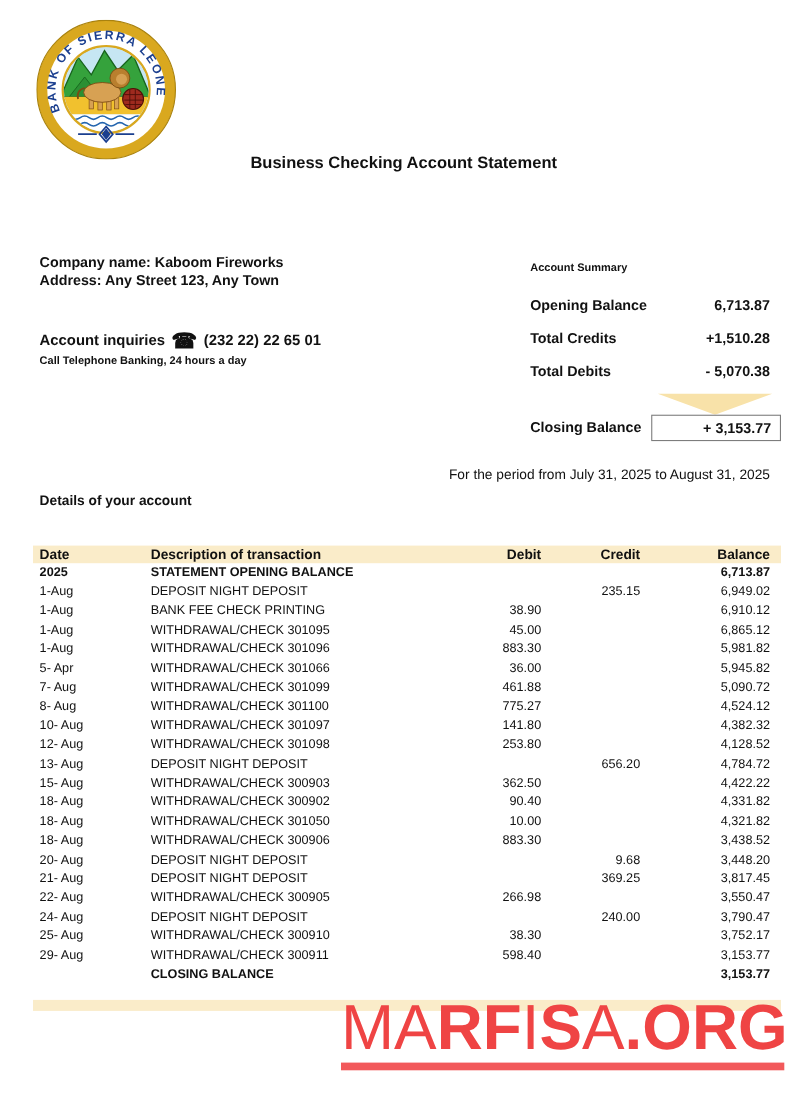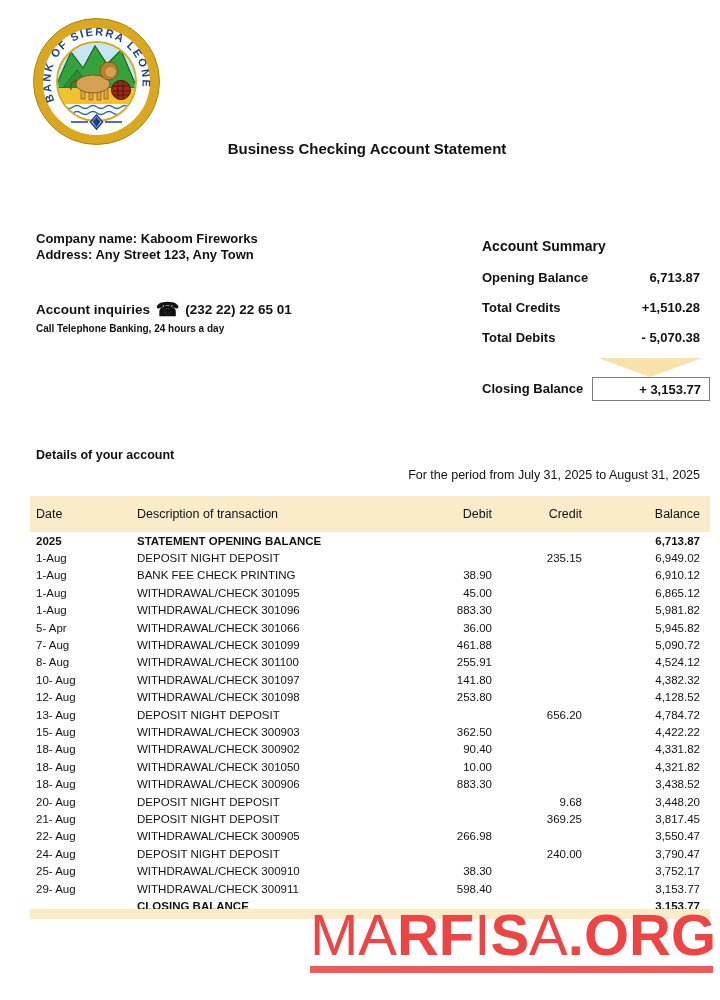--- a/index.html
+++ b/index.html
@@ -14,41 +14,41 @@
     font-size:15px;font-weight:bold;}
 
   
   .company{position:absolute;left:36px;top:231px;font-size:13px;font-weight:bold;line-height:16px;}
   .inquiries{position:absolute;left:36px;top:298px;font-size:13.5px;font-weight:bold;}
   .inquiries .phone-glyph{font-size:19px;vertical-align:-2px;padding:0 2px;}
   .telebank{position:absolute;left:36px;top:323px;font-size:10px;font-weight:bold;}
 
   
   .summary{position:absolute;left:482px;top:238px;width:228px;height:170px;}
-  .summary .s-head{position:absolute;left:0;top:0;font-size:14px;font-weight:bold;}
+  .summary .s-head{position:absolute;left:0;top:0;font-size:10px;font-weight:bold;}
   .s-row{position:absolute;left:0;width:228px;font-size:13px;font-weight:bold;}
   .s-row .s-label{position:absolute;left:0;}
   .s-row .s-value{position:absolute;right:10px;text-align:right;}
   .s-triangle{position:absolute;left:116px;top:120px;width:0;height:0;
     border-left:52px solid transparent;border-right:52px solid transparent;
     border-top:19px solid #f8e2a9;}
   .s-close{position:absolute;left:0;top:139px;width:228px;height:24px;}
   .s-close .s-label{position:absolute;left:0;top:4px;font-size:13px;font-weight:bold;}
   .close-box{position:absolute;right:0;top:0;width:116px;height:22px;border:1px solid #7d7d7d;
     background:#fff;display:flex;align-items:center;justify-content:flex-end;}
   .close-box .s-value{position:static;padding-right:8px;font-size:13px;font-weight:bold;margin-left:40px;}
 
   
   .details-head{position:absolute;left:36px;top:448px;font-size:12.5px;font-weight:bold;}
-  .period{position:absolute;right:20px;top:468px;font-size:12.5px;margin-left:17px;}
+  .period{position:absolute;right:20px;top:424px;font-size:12.5px;margin-left:17px;}
 
   
   .tbl{position:absolute;left:30px;top:496px;width:680px;}
   .tbl-header,.tbl-row{display:grid;grid-template-columns:107px 303px 60px 90px 120px;}
-  .tbl-header{background:#faecc9;height:36px;align-items:center;font-size:12.5px;font-weight:normal;}
+  .tbl-header{background:#faecc9;height:16px;align-items:center;font-size:12.5px;font-weight:bold;}
   .tbl-row{height:17.4px;align-items:center;font-size:11.5px;}
   .tbl-row.bold{font-weight:bold;}
   .c-date{padding-left:6px;}
   .c-desc{padding-left:0;}
   .num{text-align:right;}
   .c-debit{padding-right:8px;}
   .c-credit{padding-right:8px;}
   .c-balance{padding-right:10px;}
   .footer-band{position:absolute;left:30px;top:909px;width:680px;height:10px;background:#faecc9;}
 
@@ -196,21 +196,21 @@
         <div class="tbl-row">
           <div class="c-date">7- Aug</div>
           <div class="c-desc">WITHDRAWAL/CHECK 301099</div>
           <div class="num c-debit">461.88</div>
           <div class="num c-credit"></div>
           <div class="num c-balance">5,090.72</div>
         </div>
         <div class="tbl-row">
           <div class="c-date">8- Aug</div>
           <div class="c-desc">WITHDRAWAL/CHECK 301100</div>
-          <div class="num c-debit">255.91</div>
+          <div class="num c-debit">775.27</div>
           <div class="num c-credit"></div>
           <div class="num c-balance">4,524.12</div>
         </div>
         <div class="tbl-row">
           <div class="c-date">10- Aug</div>
           <div class="c-desc">WITHDRAWAL/CHECK 301097</div>
           <div class="num c-debit">141.80</div>
           <div class="num c-credit"></div>
           <div class="num c-balance">4,382.32</div>
         </div>

